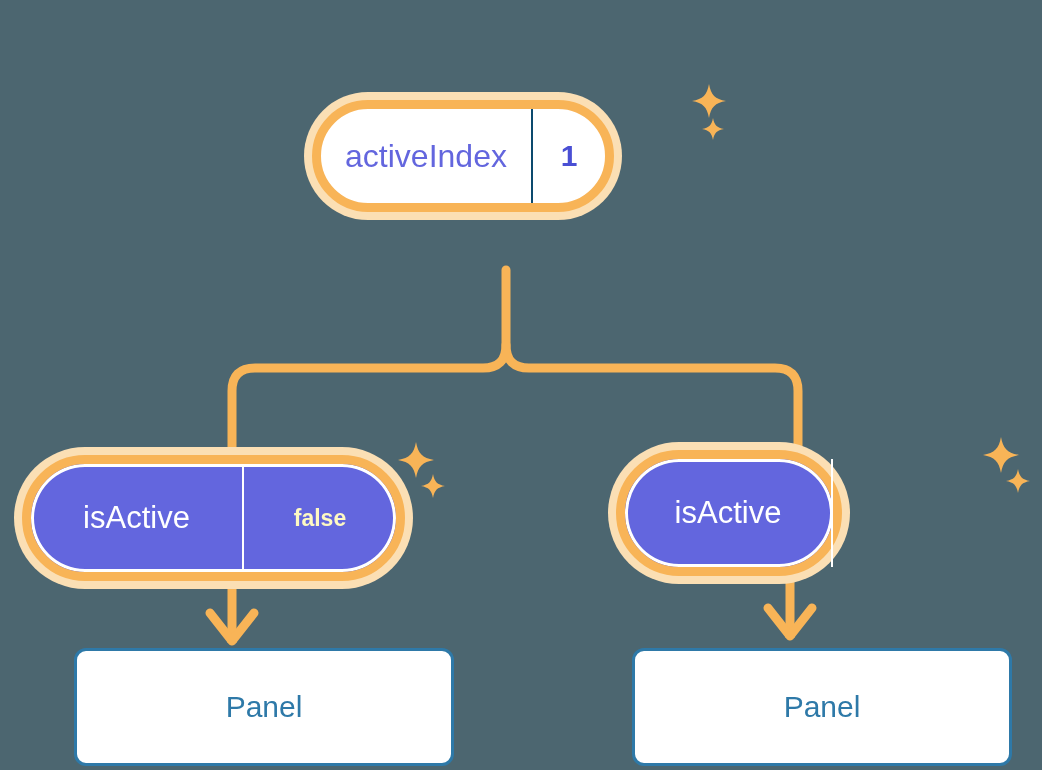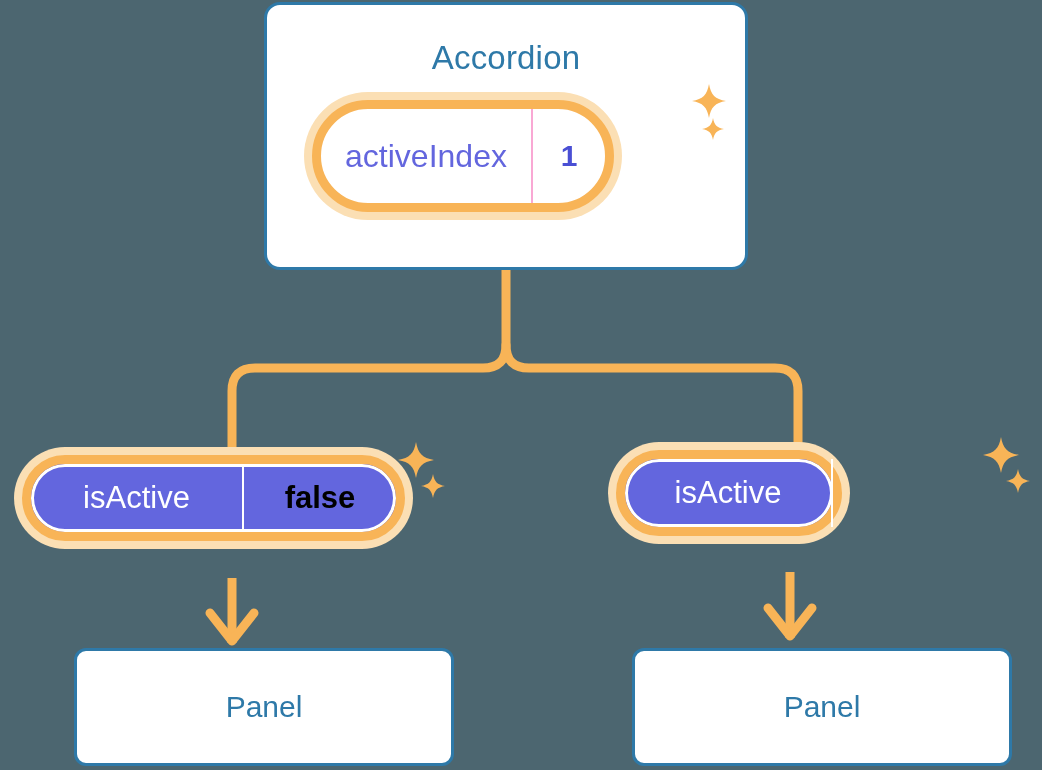--- a/index.html
+++ b/index.html
@@ -106,45 +106,45 @@
   #pill-active-index-wrap { left: 312px; top: 100px; }
   #pill-active-index {
     background: #ffffff;
     height: 112px;
   }
   #pill-active-index .pill-key {
     width: 212px;
     color: #6366de;
     font-size: 32px;
     font-weight: 400;
-    border-right: 2px solid #f9a8d4;
+    border-right: 2px solid #0c4a6e;
   }
   #pill-active-index .pill-val {
     width: 72px;
     color: #4a4fd4;
     font-size: 30px;
     font-weight: 700;
   }
 
   
   .pill-purple {
     background: #6366de;
-    height: 86px;
+    height: 126px;
     
     box-shadow: inset 0 0 0 3px #ffffff, 0 0 0 8px #fbdfb4;
   }
   .pill-purple .pill-key {
     color: #ffffff;
     font-size: 31px;
     font-weight: 400;
     border-right: 2px solid #ffffff;
   }
   .pill-purple .pill-val {
-    color: #000000;
-    font-size: 31px;
+    color: #fef9c3;
+    font-size: 23px;
     font-weight: 700;
   }
   #pill-is-active-false-wrap { left: 22px; top: 455px; }
   #pill-is-active-false .pill-key { width: 213px; }
   #pill-is-active-false .pill-val { width: 152px; }
 
   #pill-is-active-true-wrap { left: 616px; top: 450px; }
   #pill-is-active-true .pill-key { width: 208px; }
   #pill-is-active-true .pill-val { width: 140px; }
 
@@ -187,23 +187,20 @@
       <line x1="232" y1="578" x2="232" y2="643" stroke="#f8b457" stroke-width="9" stroke-linecap="butt"></line>
       <polyline points="210,613 232,641 254,613" fill="none" stroke="#f8b457" stroke-width="9" stroke-linecap="round" stroke-linejoin="round"></polyline>
     </g>
 
     <g>
       <line x1="790" y1="572" x2="790" y2="638" stroke="#f8b457" stroke-width="9" stroke-linecap="butt"></line>
       <polyline points="768,608 790,636 812,608" fill="none" stroke="#f8b457" stroke-width="9" stroke-linecap="round" stroke-linejoin="round"></polyline>
     </g>
   </svg>
 
-  <div class="card" id="accordion-card">
-    <div class="card-title">Accordion</div>
-  </div>
 
   <div class="pill-wrap" id="pill-active-index-wrap">
     <div class="pill" id="pill-active-index">
       <div class="pill-key">activeIndex</div>
       <div class="pill-val">1</div>
     </div>
   </div>
 
   <div class="sparkle" id="sparkle-root-big">
     <svg width="34" height="34" viewBox="0 0 34 34">

